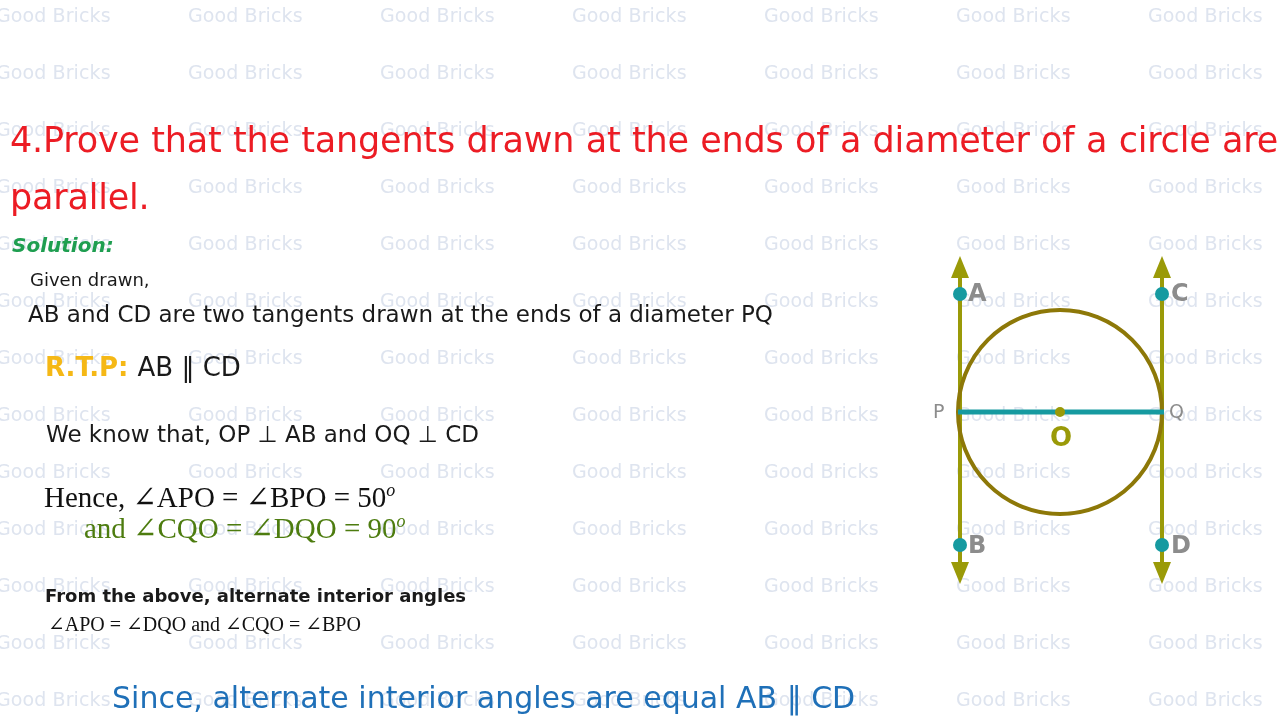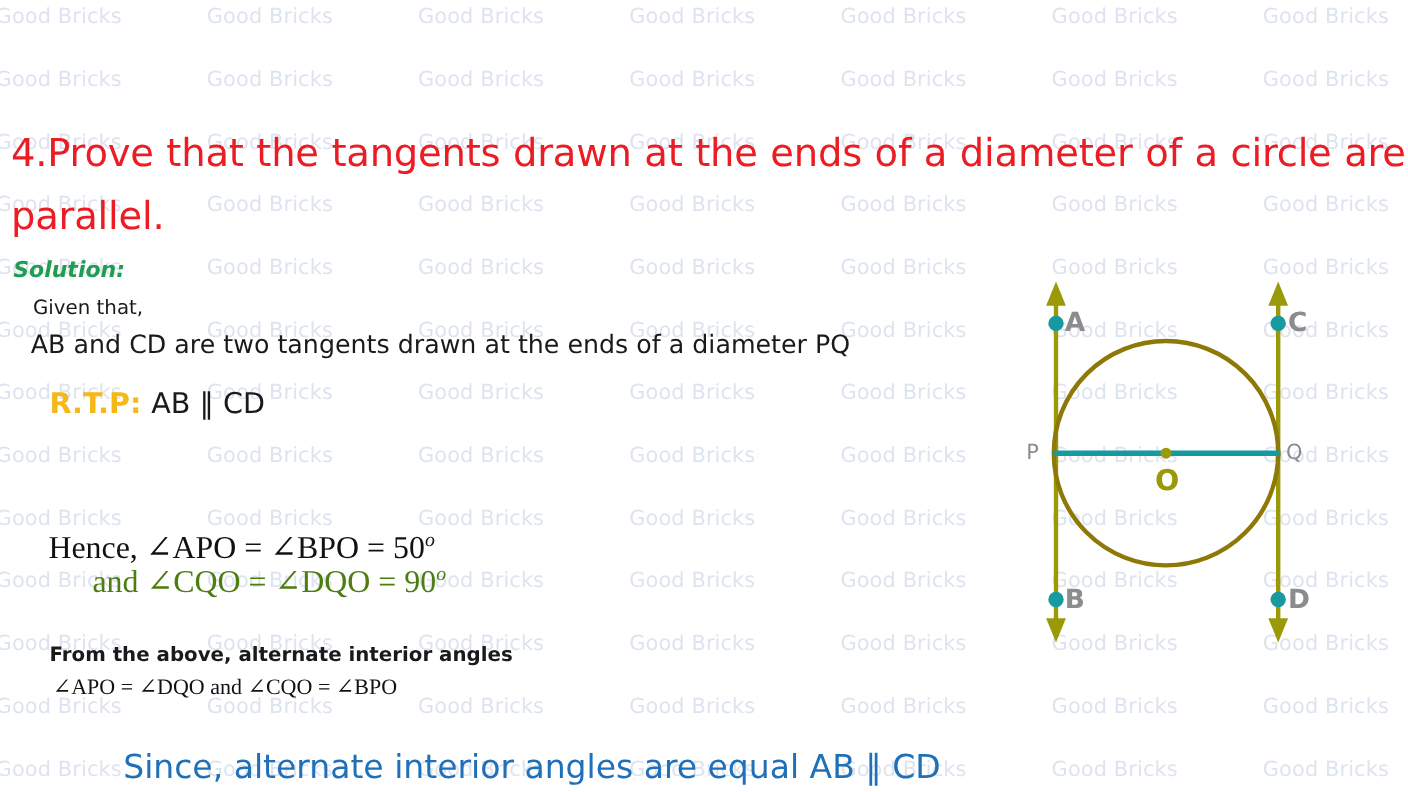--- a/index.html
+++ b/index.html
@@ -270,28 +270,29 @@
   </div>
 
 <div id="content">
 
 
 
   <div class="sans" id="question-text" style="position:absolute;">4.Prove that the tangents drawn at the ends of a diameter of a circle are parallel.</div>
 
   <div class="abs sans" id="solution-label">Solution:</div>
 
-  <div class="abs sans" id="given-that">Given that,</div>
+  <div class="abs sans" id="given-that">Given drawn,</div>
 
   <div class="abs sans" id="given-statement">AB and CD are two tangents drawn at the ends of a diameter PQ</div>
 
   <div class="abs sans" id="rtp-row">
     <span id="rtp-label">R.T.P:</span><span id="rtp-value">AB ‖ CD</span>
   </div>
 
+  <div class="abs sans" id="we-know-that">We know that, OP ⊥ AB and OQ ⊥ CD</div>
 
   <div class="abs serif" id="hence-line">
     <span>Hence, ∠APO = ∠BPO = 50</span><span class="sup-deg">o</span>
   </div>
 
   <div class="abs serif" id="and-line">
     <span>and ∠CQO = ∠DQO = 90</span><span class="sup-deg">o</span>
   </div>
 
   <div class="abs sans" id="from-above">From the above, alternate interior angles</div>

